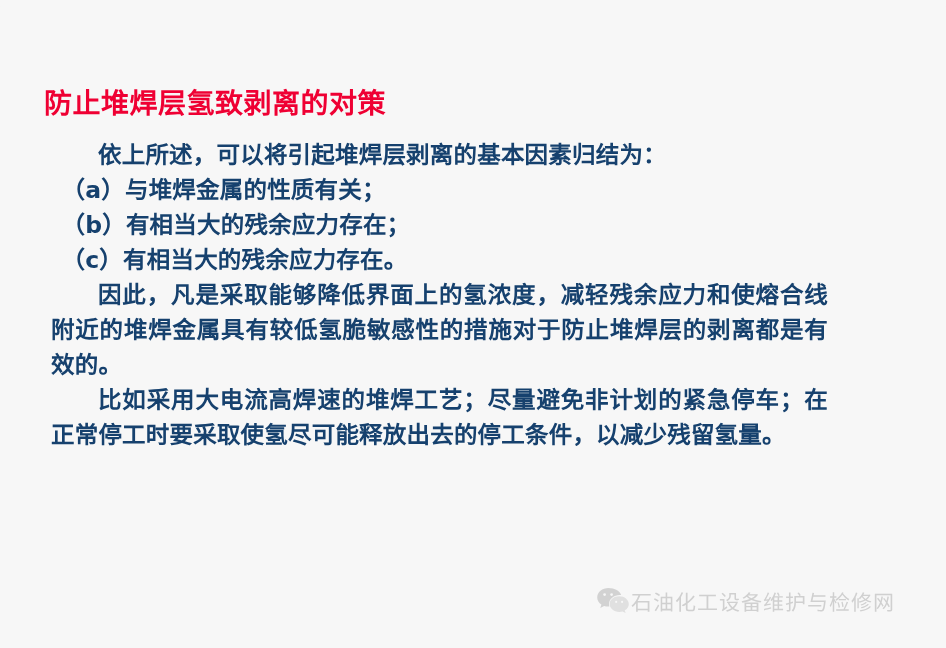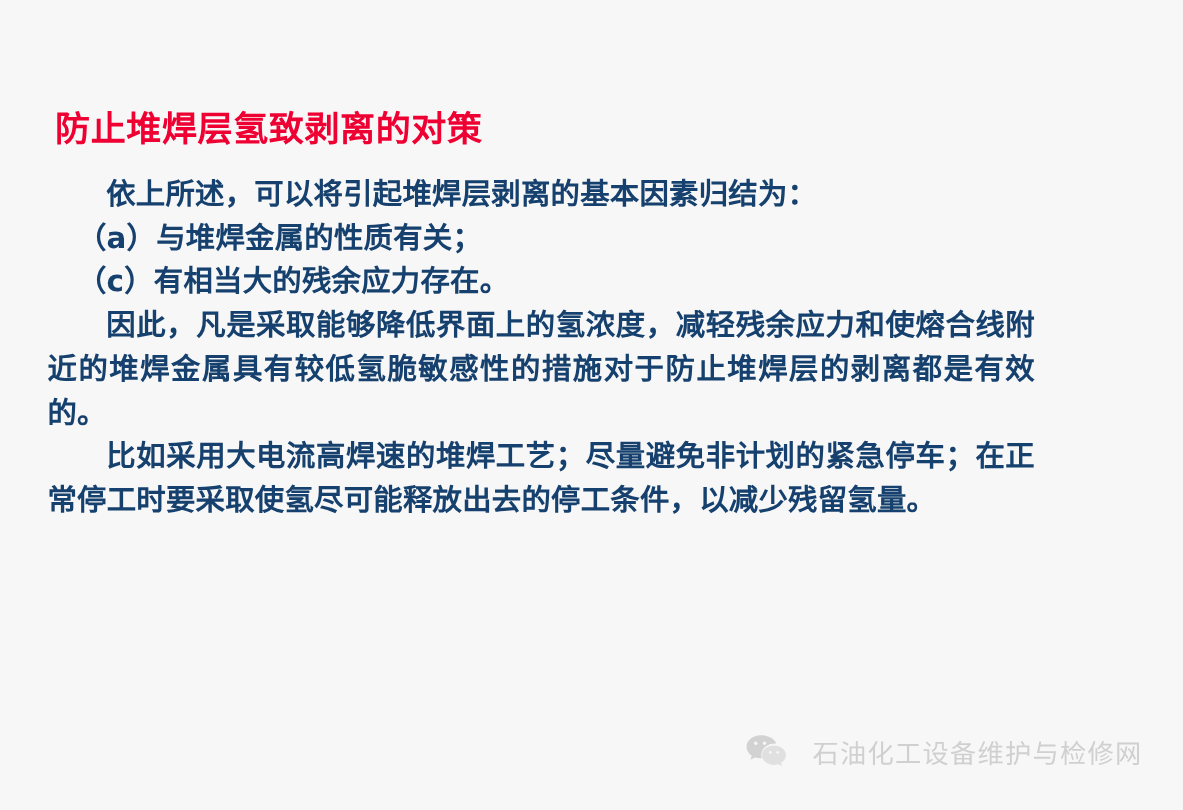--- a/index.html
+++ b/index.html
@@ -53,36 +53,37 @@
   }
 
   .para {
     margin: 0;
     padding: 0;
   }
 
   
   .para.indent {
     text-indent: 2em;
+    margin-left: 13px;
   }
 
   
   .para.item {
     padding-left: 1em;
     text-indent: 0;
   }
 
   
   .watermark {
     position: absolute;
     left: 596px;
     top: 586px;
     display: flex;
     align-items: center;
-    gap: 20px;
+    gap: 1px;
     opacity: 0.62;
     user-select: none;
   }
 
   .wechat-icon {
     width: 34px;
     height: 28px;
     flex: 0 0 auto;
     display: block;
   }
@@ -102,20 +103,21 @@
 <div class="slide">
 
   <h1 class="slide-title">防止堆焊层氢致剥离的对策</h1>
 
   <div class="body-block">
 
     <p class="para indent">依上所述，可以将引起堆焊层剥离的基本因素归结为：</p>
 
     <p class="para item">（a）与堆焊金属的性质有关；</p>
 
+    <p class="para item">（b）有相当大的残余应力存在；</p>
 
     <p class="para item">（c）有相当大的残余应力存在。</p>
 
     <p class="para indent">因此，凡是采取能够降低界面上的氢浓度，减轻残余应力和使熔合线附近的堆焊金属具有较低氢脆敏感性的措施对于防止堆焊层的剥离都是有效的。</p>
 
     <p class="para indent">比如采用大电流高焊速的堆焊工艺；尽量避免非计划的紧急停车；在正常停工时要采取使氢尽可能释放出去的停工条件，以减少残留氢量。</p>
 
   </div>
 
   <div class="watermark">

